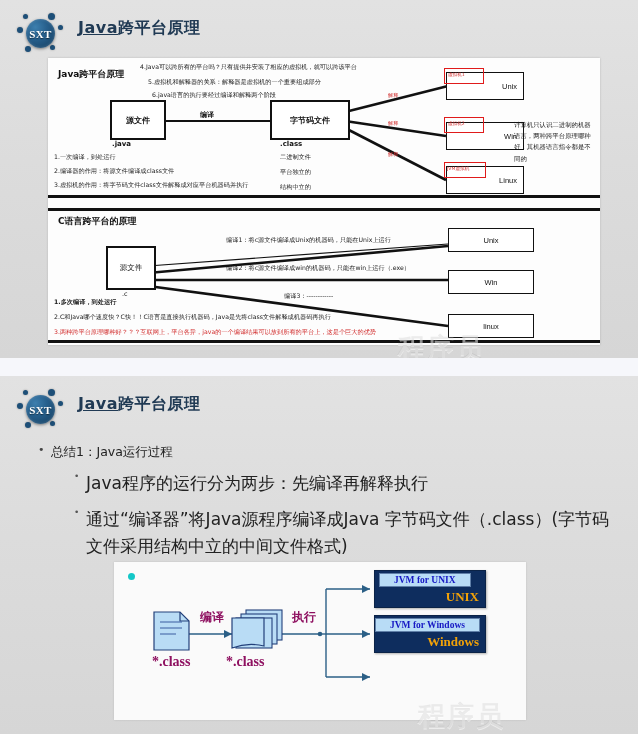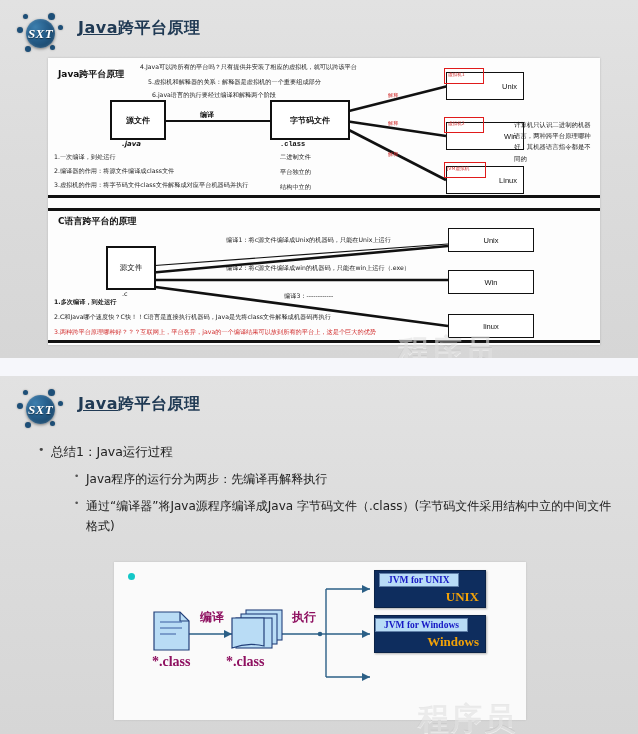--- a/index.html
+++ b/index.html
@@ -60,22 +60,21 @@
     border-radius: 50%;
     background: radial-gradient(circle at 32% 28%, #3d7fae 0%, #27608d 40%, #153d5e 100%);
     box-shadow: 0 1px 3px rgba(0,0,0,.45), inset 0 0 3px rgba(255,255,255,.25);
     display: flex;
     align-items: center;
     justify-content: center;
   }
   .logo .orb span {
     color: #ffffff;
     font-weight: bold;
-    font-style: italic;
-    font-size: 13px;
+    font-size: 11px;
     letter-spacing: .4px;
     font-family: "Liberation Serif", "DejaVu Serif", serif;
     text-shadow: 0 1px 1px rgba(0,0,0,.5);
   }
   .title-text {
     position: absolute;
     left: 78px; top: 18px;
     font-size: 16px;
     font-weight: bold;
     color: #203a54;
@@ -174,21 +173,21 @@
     margin-bottom: 9px;
     position: relative;
     padding-left: 15px;
   }
   .b1::before {
     content: "•";
     position: absolute; left: 2px; top: -1px;
     font-size: 11px; color: #444;
   }
   .b2 {
-    font-size: 12px;
+    font-size: 17px;
     color: #222;
     margin: 0 0 8px 36px;
     position: relative;
     padding-left: 14px;
     line-height: 1.62;
   }
   .b2::before {
     content: "•";
     position: absolute; left: 2px; top: -1px;
     font-size: 9px; color: #555;
@@ -229,37 +228,37 @@
     box-shadow: 1px 1px 2px rgba(0,0,0,.3);
   }
   .plat .jvmtag {
     position: absolute;
     left: 4px; top: 2px;
     background: #b8dcf6;
     border: 1px solid #5f7fa8;
     color: #1618c4;
     font-weight: bold;
     font-size: 9.5px;
-    padding: 1px 8px;
+    padding: 1px 14px;
     white-space: nowrap;
     font-family: "Liberation Serif", "DejaVu Serif", serif;
   }
   .plat .pname {
     position: absolute;
     right: 6px; bottom: 2px;
     color: #f2a208;
     font-weight: bold;
     font-size: 13px;
     font-family: "Liberation Serif", "DejaVu Serif", serif;
   }
 
   
   .watermark {
     position: absolute;
-    font-size: 31px;
+    font-size: 27px;
     font-weight: bold;
     color: rgba(130,130,130,0.14);
     letter-spacing: 2px;
     white-space: nowrap;
     pointer-events: none;
     font-family: "DejaVu Sans", "Liberation Sans", sans-serif;
     text-shadow: 0 1px 0 rgba(255,255,255,.55);
   }
   #wm1 { left: 398px; top: 330px; }
   #wm2 { left: 418px; top: 698px; }
@@ -305,25 +304,25 @@
         <line x1="113" y1="63" x2="222" y2="63" stroke="#111" stroke-width="2.2"></line>
 
         <line x1="297" y1="54" x2="400" y2="28" stroke="#111" stroke-width="2.6"></line>
 
         <line x1="297" y1="63" x2="398" y2="78" stroke="#111" stroke-width="2.6"></line>
 
         <line x1="297" y1="70" x2="398" y2="122" stroke="#111" stroke-width="2.6"></line>
       </svg>
 
       <div class="box" style="left:62px; top:42px; width:52px; height:36px;">源文件</div>
-      <div class="lbl cn" style="left:74px; top:82px;font-style:italic;">.java</div>
+      <div class="lbl cn" style="left:64px; top:82px;">.java</div>
       <div class="lbl cn" style="left:152px; top:52px;">编译</div>
 
       <div class="box" style="left:222px; top:42px; width:76px; height:36px;">字节码文件</div>
-      <div class="lbl cn" style="left:232px; top:82px;font-family:Liberation Mono, monospace;">.class</div>
+      <div class="lbl cn" style="left:232px; top:82px;">.class</div>
       <div class="note cn" style="left:232px; top:95px;">二进制文件</div>
       <div class="note cn" style="left:232px; top:110px;">平台独立的</div>
       <div class="note cn" style="left:232px; top:125px;">结构中立的</div>
 
       <div class="arrowlbl cn" style="left:340px; top:34px;">解释</div>
       <div class="arrowlbl cn" style="left:340px; top:62px;">解释</div>
       <div class="arrowlbl cn" style="left:340px; top:93px;">解释</div>
 
       <div class="box thin" style="left:398px; top:14px; width:70px; height:26px; justify-content:flex-end; padding-right:6px;">Unix</div>
       <div class="redbox" style="left:396px; top:10px; width:38px; height:14px;"></div>

